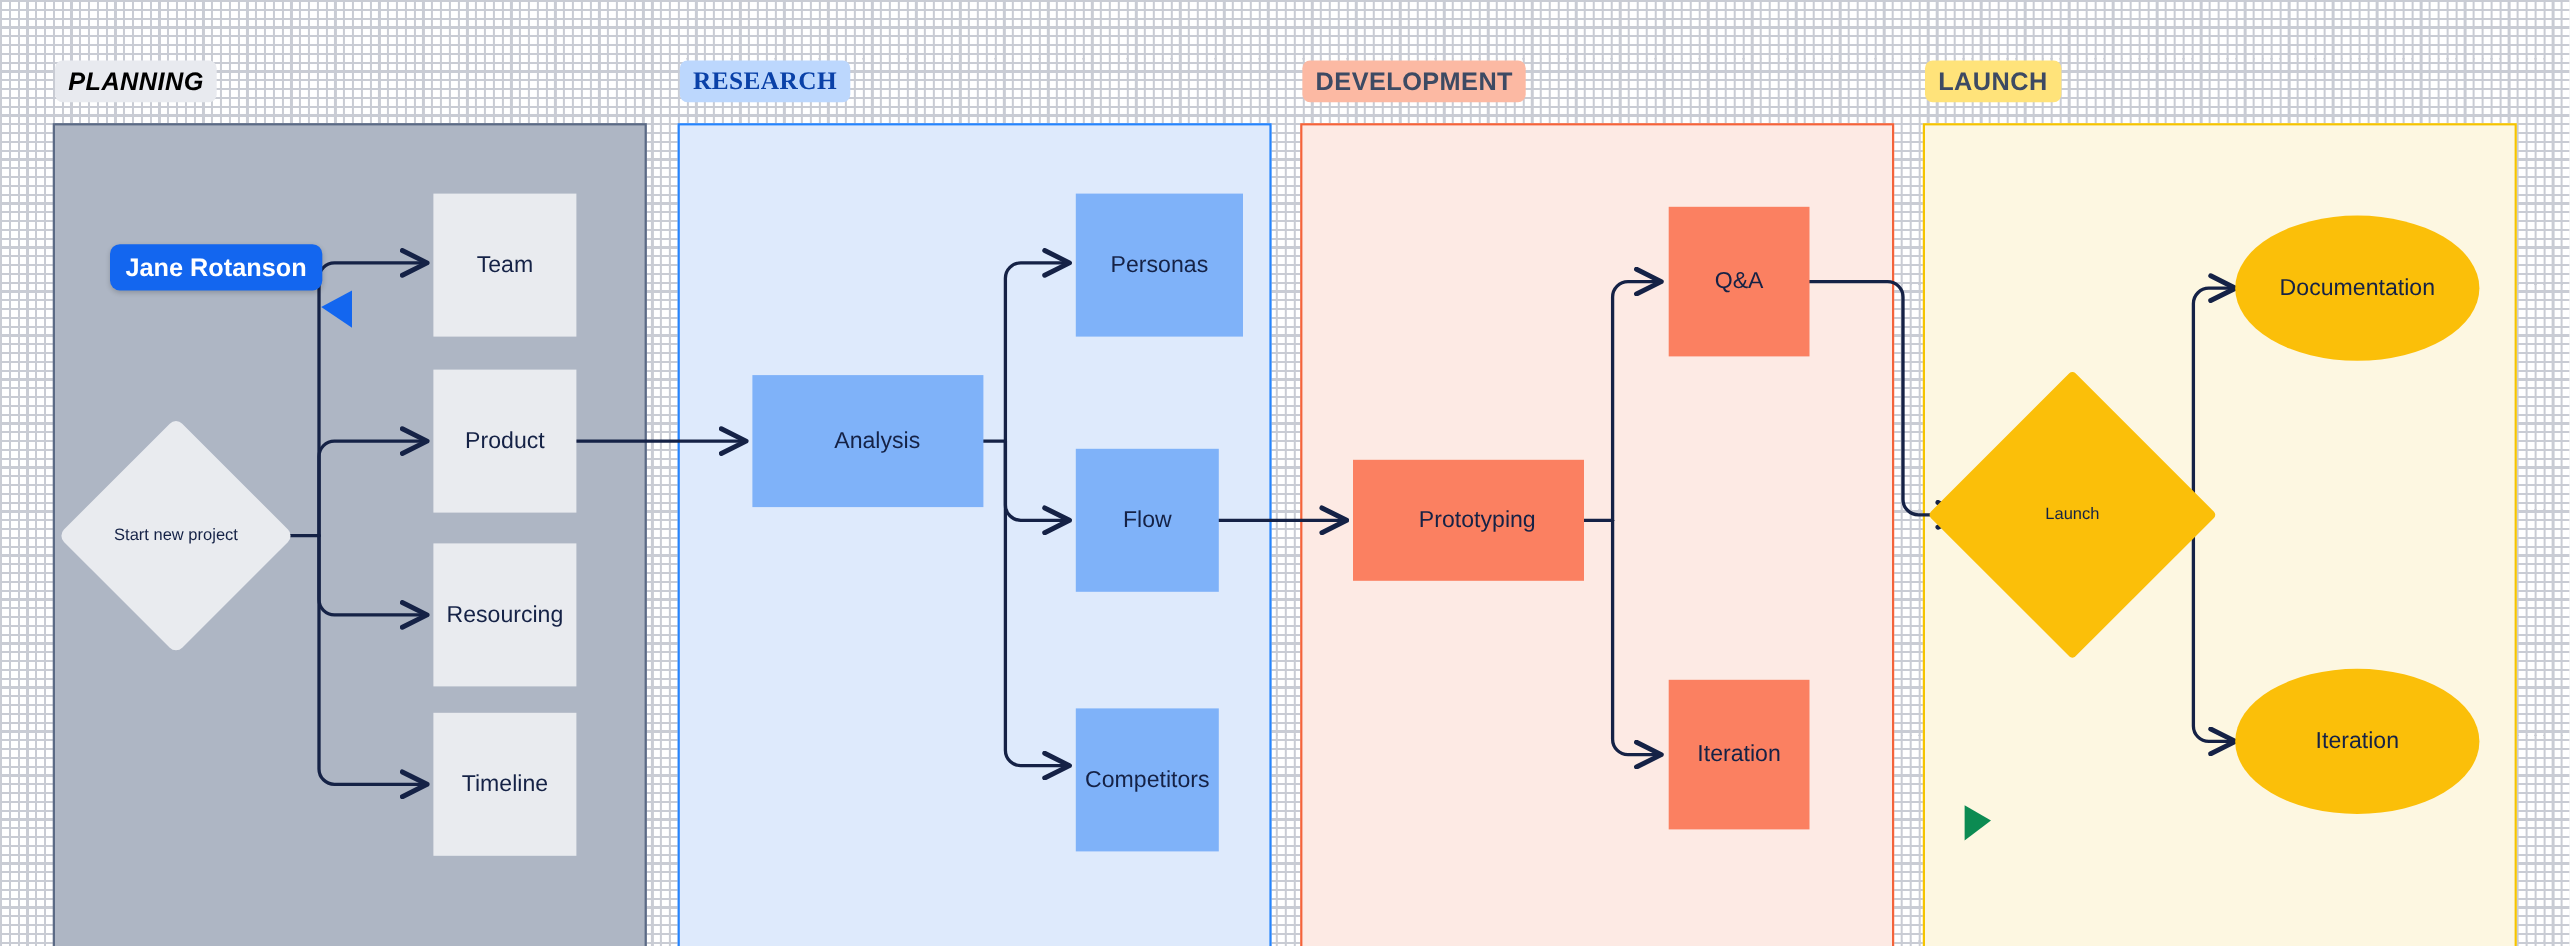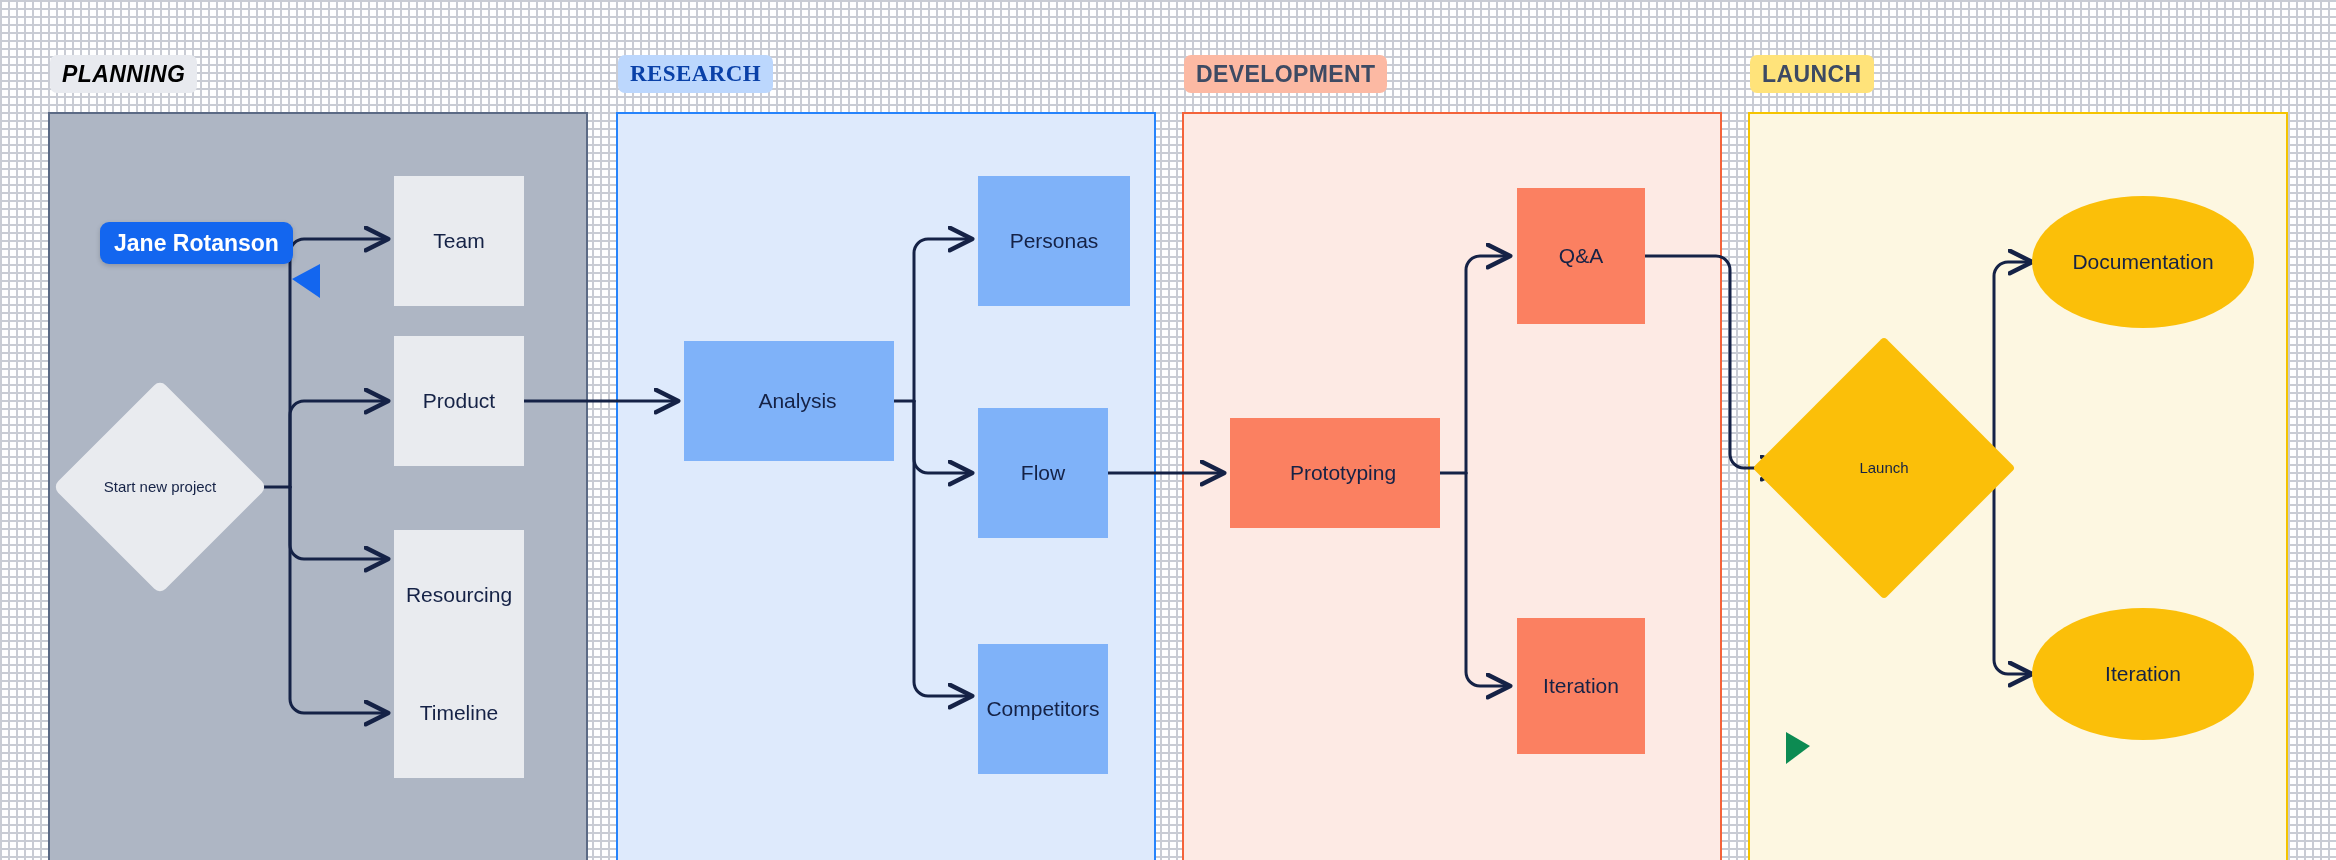--- a/index.html
+++ b/index.html
@@ -182,21 +182,21 @@
     <div class="dshape"></div>
     <div class="dlabel">Start new project</div>
   </div>
 
   <div class="node node-rect node-gray" style="left:394px; top:176px; width:130px; height:130px;">
     <span>Team</span>
   </div>
   <div class="node node-rect node-gray" style="left:394px; top:336px; width:130px; height:130px;">
     <span>Product</span>
   </div>
-  <div class="node node-rect node-gray" style="left:394px; top:494px; width:130px; height:130px;margin-top:36px;">
+  <div class="node node-rect node-gray" style="left:394px; top:494px; width:130px; height:130px;">
     <span>Resourcing</span>
   </div>
   <div class="node node-rect node-gray" style="left:394px; top:648px; width:130px; height:130px;">
     <span>Timeline</span>
   </div>
 
   <div class="node node-rect node-blue" style="left:684px; top:341px; width:210px; height:120px;padding-left:21px;">
     <span>Analysis</span>
   </div>
   <div class="node node-rect node-blue" style="left:978px; top:176px; width:152px; height:130px;">

